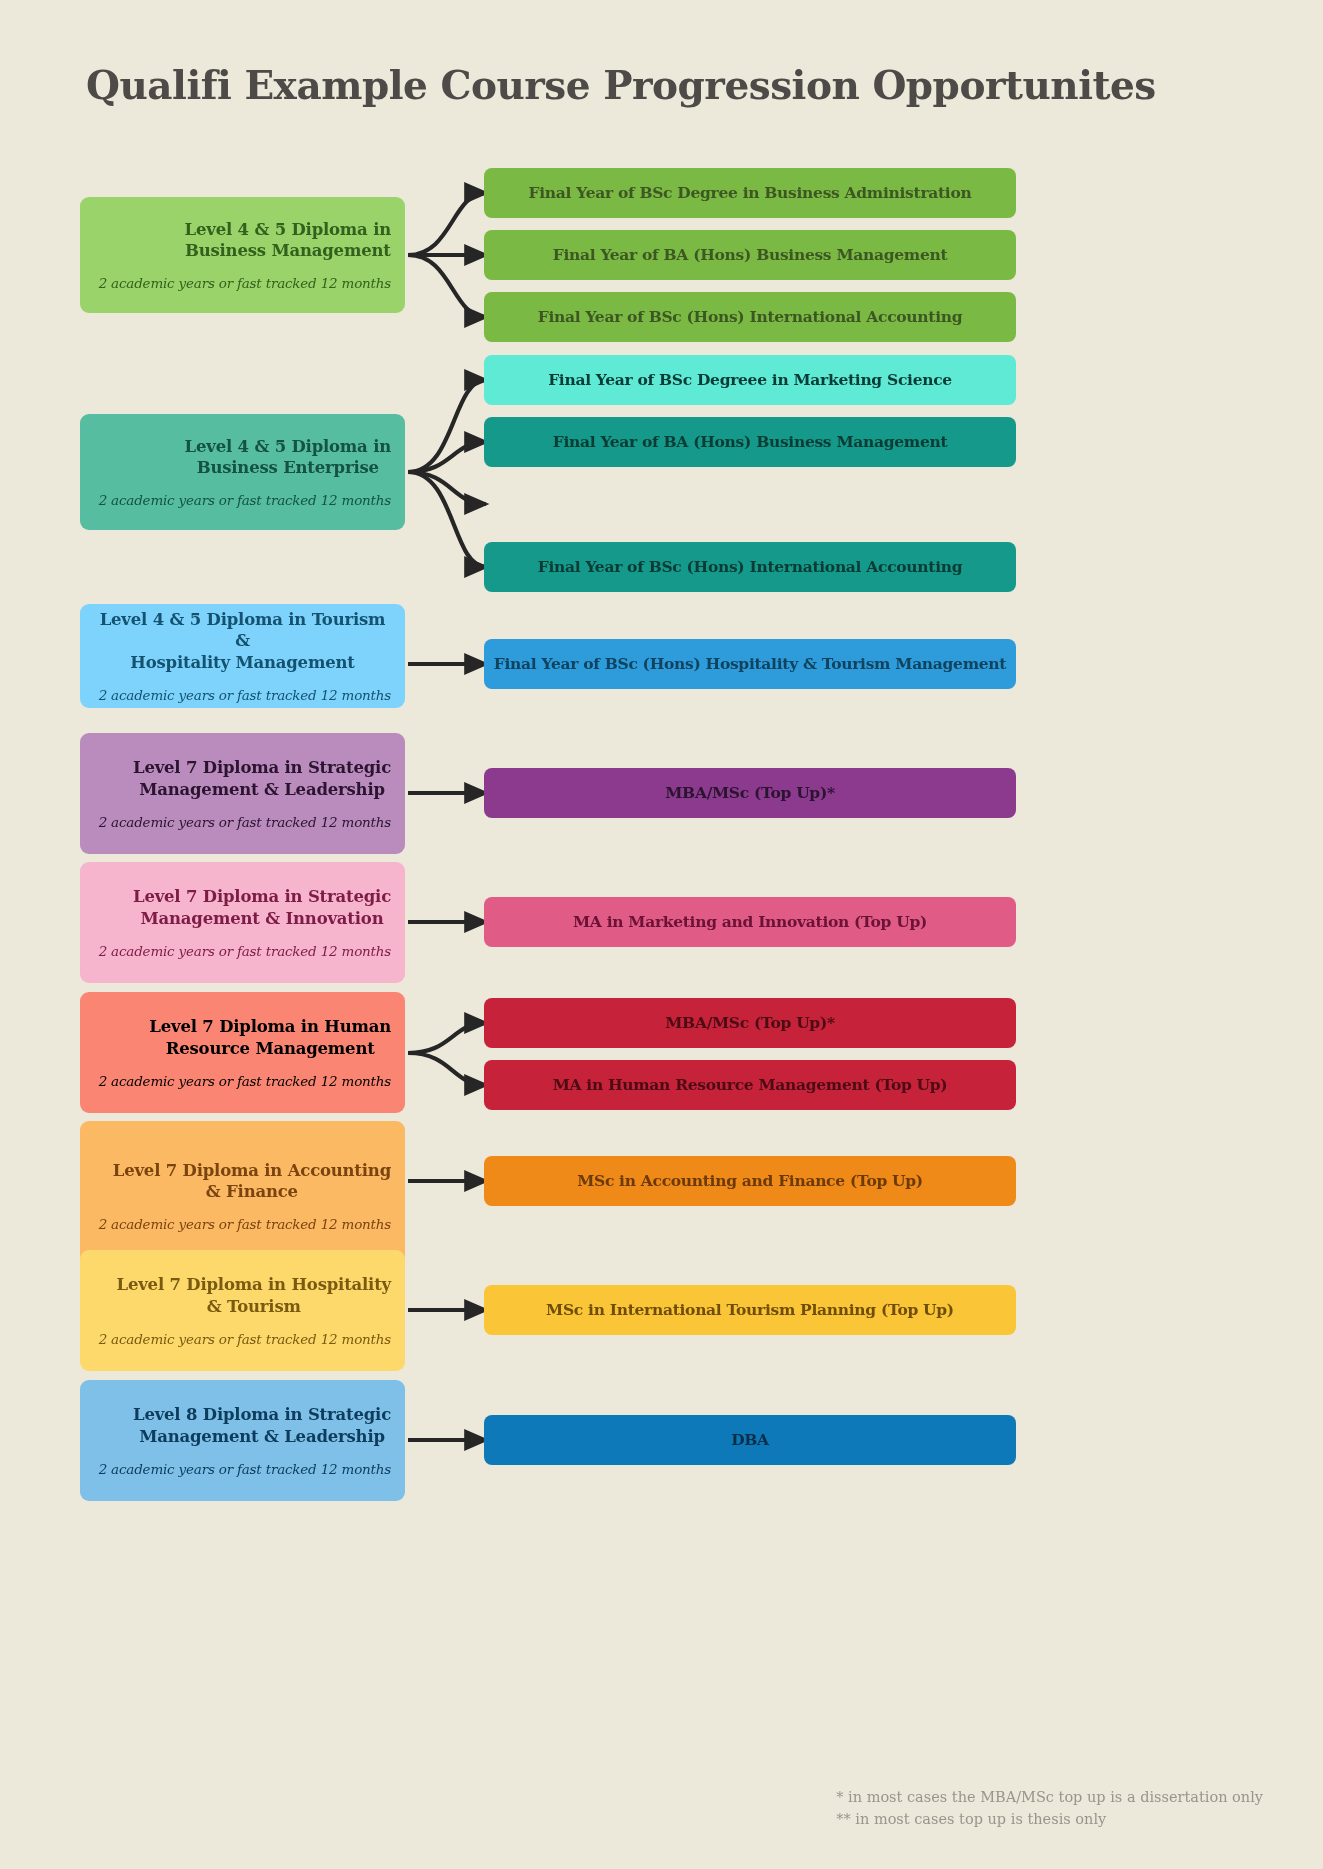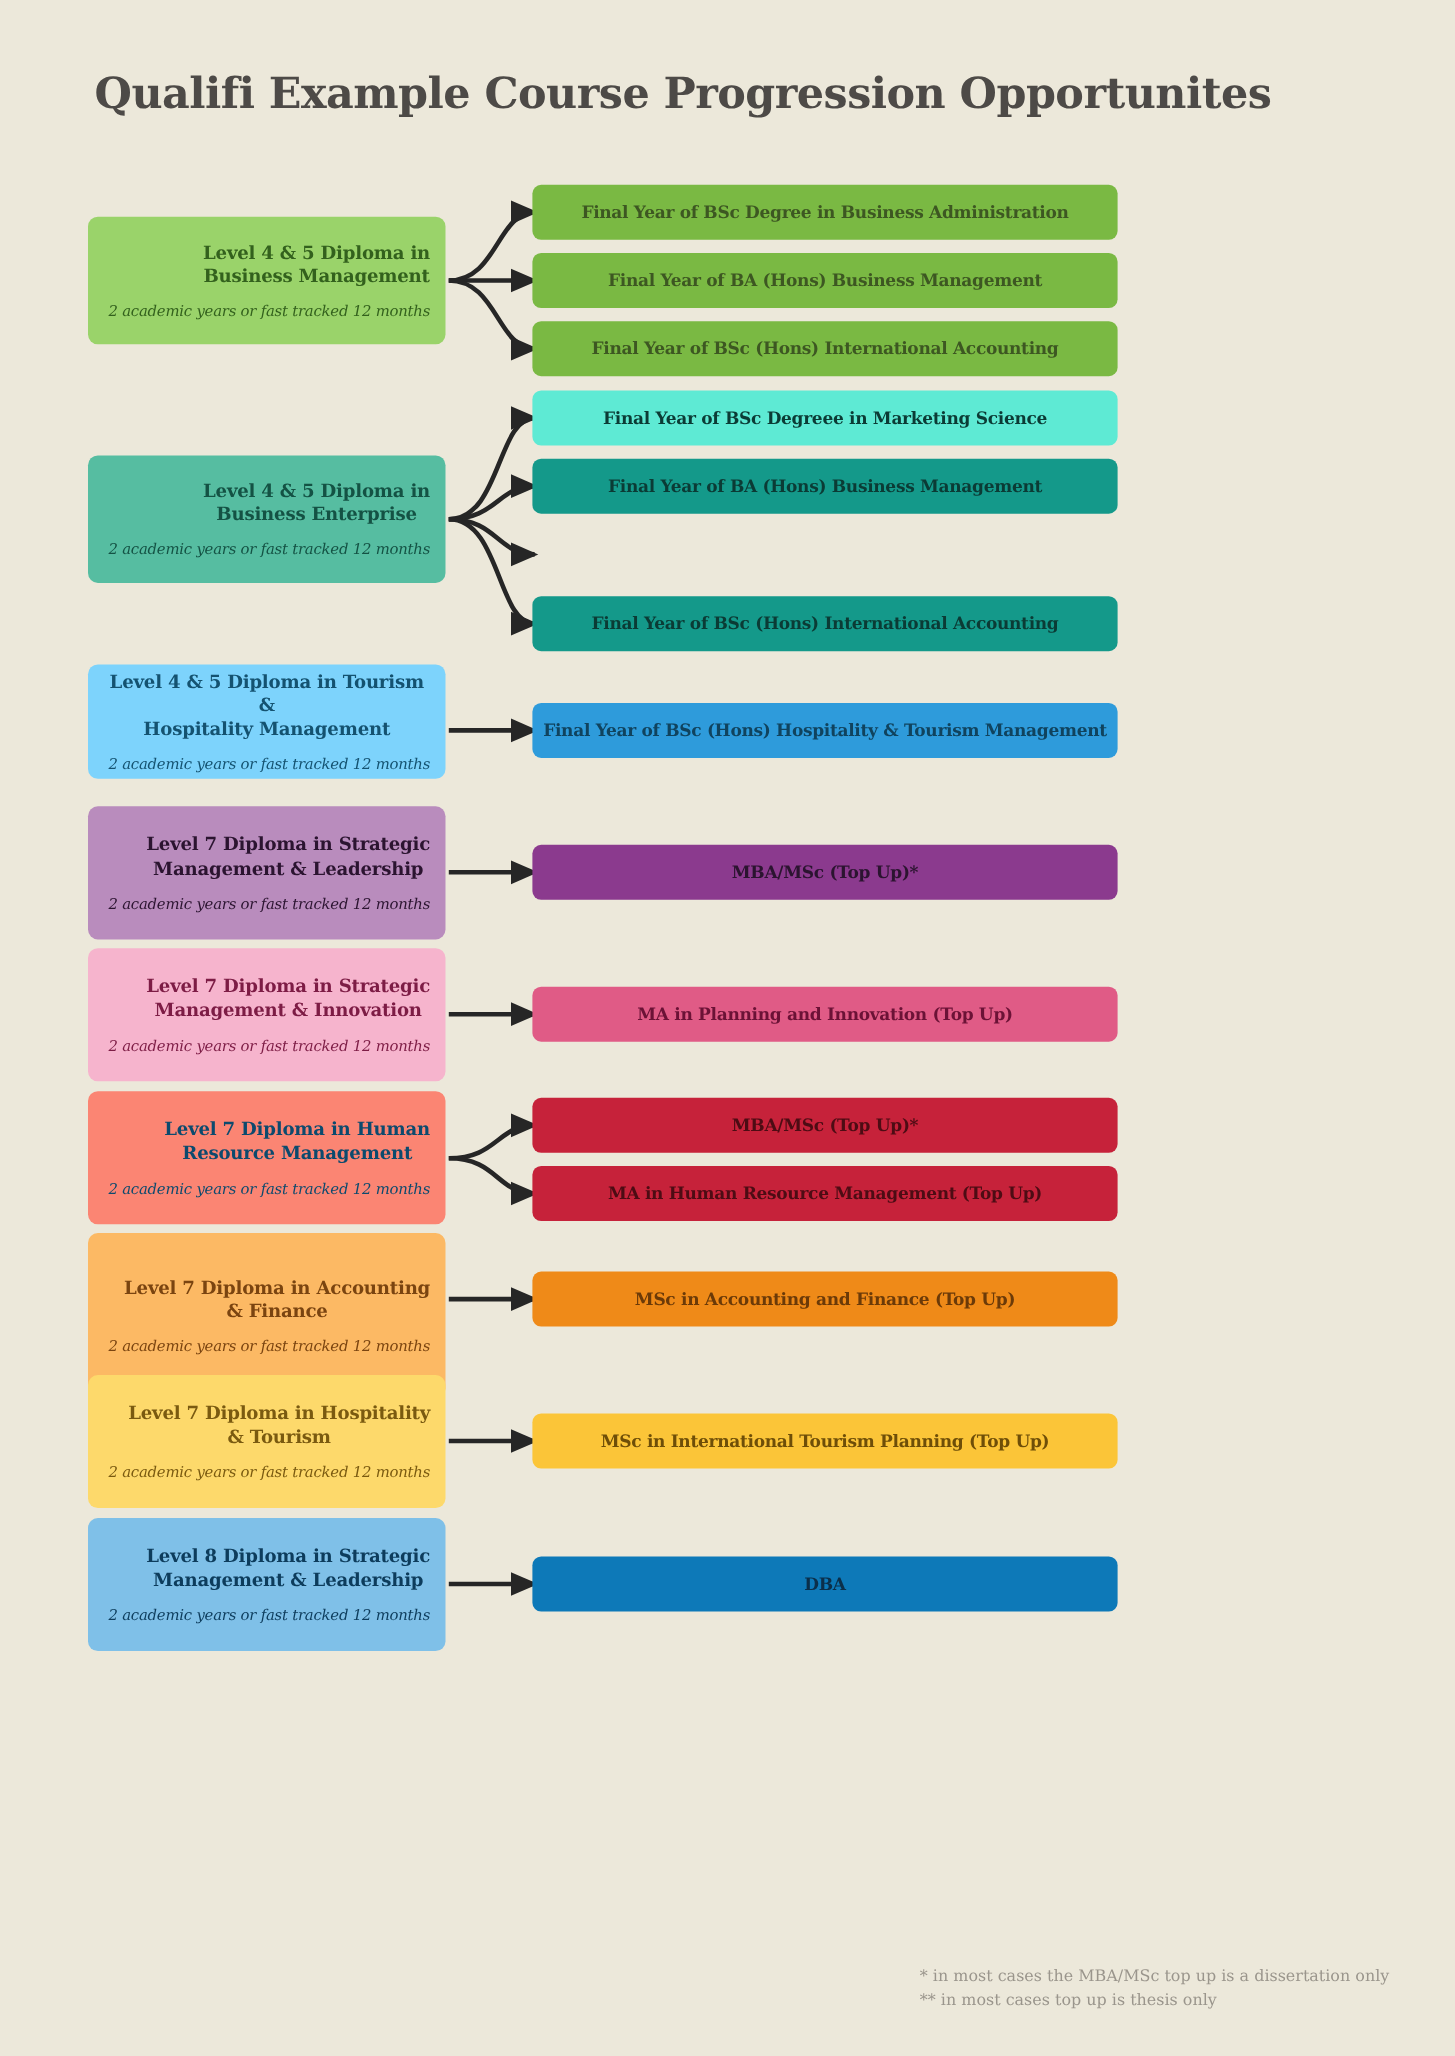--- a/index.html
+++ b/index.html
@@ -186,24 +186,24 @@
   </div>
 
   <div class="lcard" style="top:862px;height:121px;background:#f6b4cd;color:#7d1c45;">
     <div class="lc-title">
       <span>Level 7 Diploma in Strategic</span><br>
       <span>Management &amp; Innovation</span>
     </div>
     <div class="lc-sub">2 academic years or fast tracked 12 months</div>
   </div>
   <div class="rbox" style="top:897px;height:50px;background:#e05b86;">
-    <span class="rb-label" style="color:#6b1236;">MA in Planning and Innovation (Top Up)</span>
-  </div>
-
-  <div class="lcard" style="top:992px;height:121px;background:#fb8573;color:#0c4a6e;">
+    <span class="rb-label" style="color:#6b1236;">MA in Marketing and Innovation (Top Up)</span>
+  </div>
+
+  <div class="lcard" style="top:992px;height:121px;background:#fb8573;color:#000000;">
     <div class="lc-title">
       <span>Level 7 Diploma in Human</span><br>
       <span>Resource Management</span>
     </div>
     <div class="lc-sub">2 academic years or fast tracked 12 months</div>
   </div>
   <div class="rbox" style="top:998px;height:50px;background:#c6223a;">
     <span class="rb-label" style="color:#4d0c14;">MBA/MSc (Top Up)*</span>
   </div>
   <div class="rbox" style="top:1060px;height:50px;background:#c6223a;">

